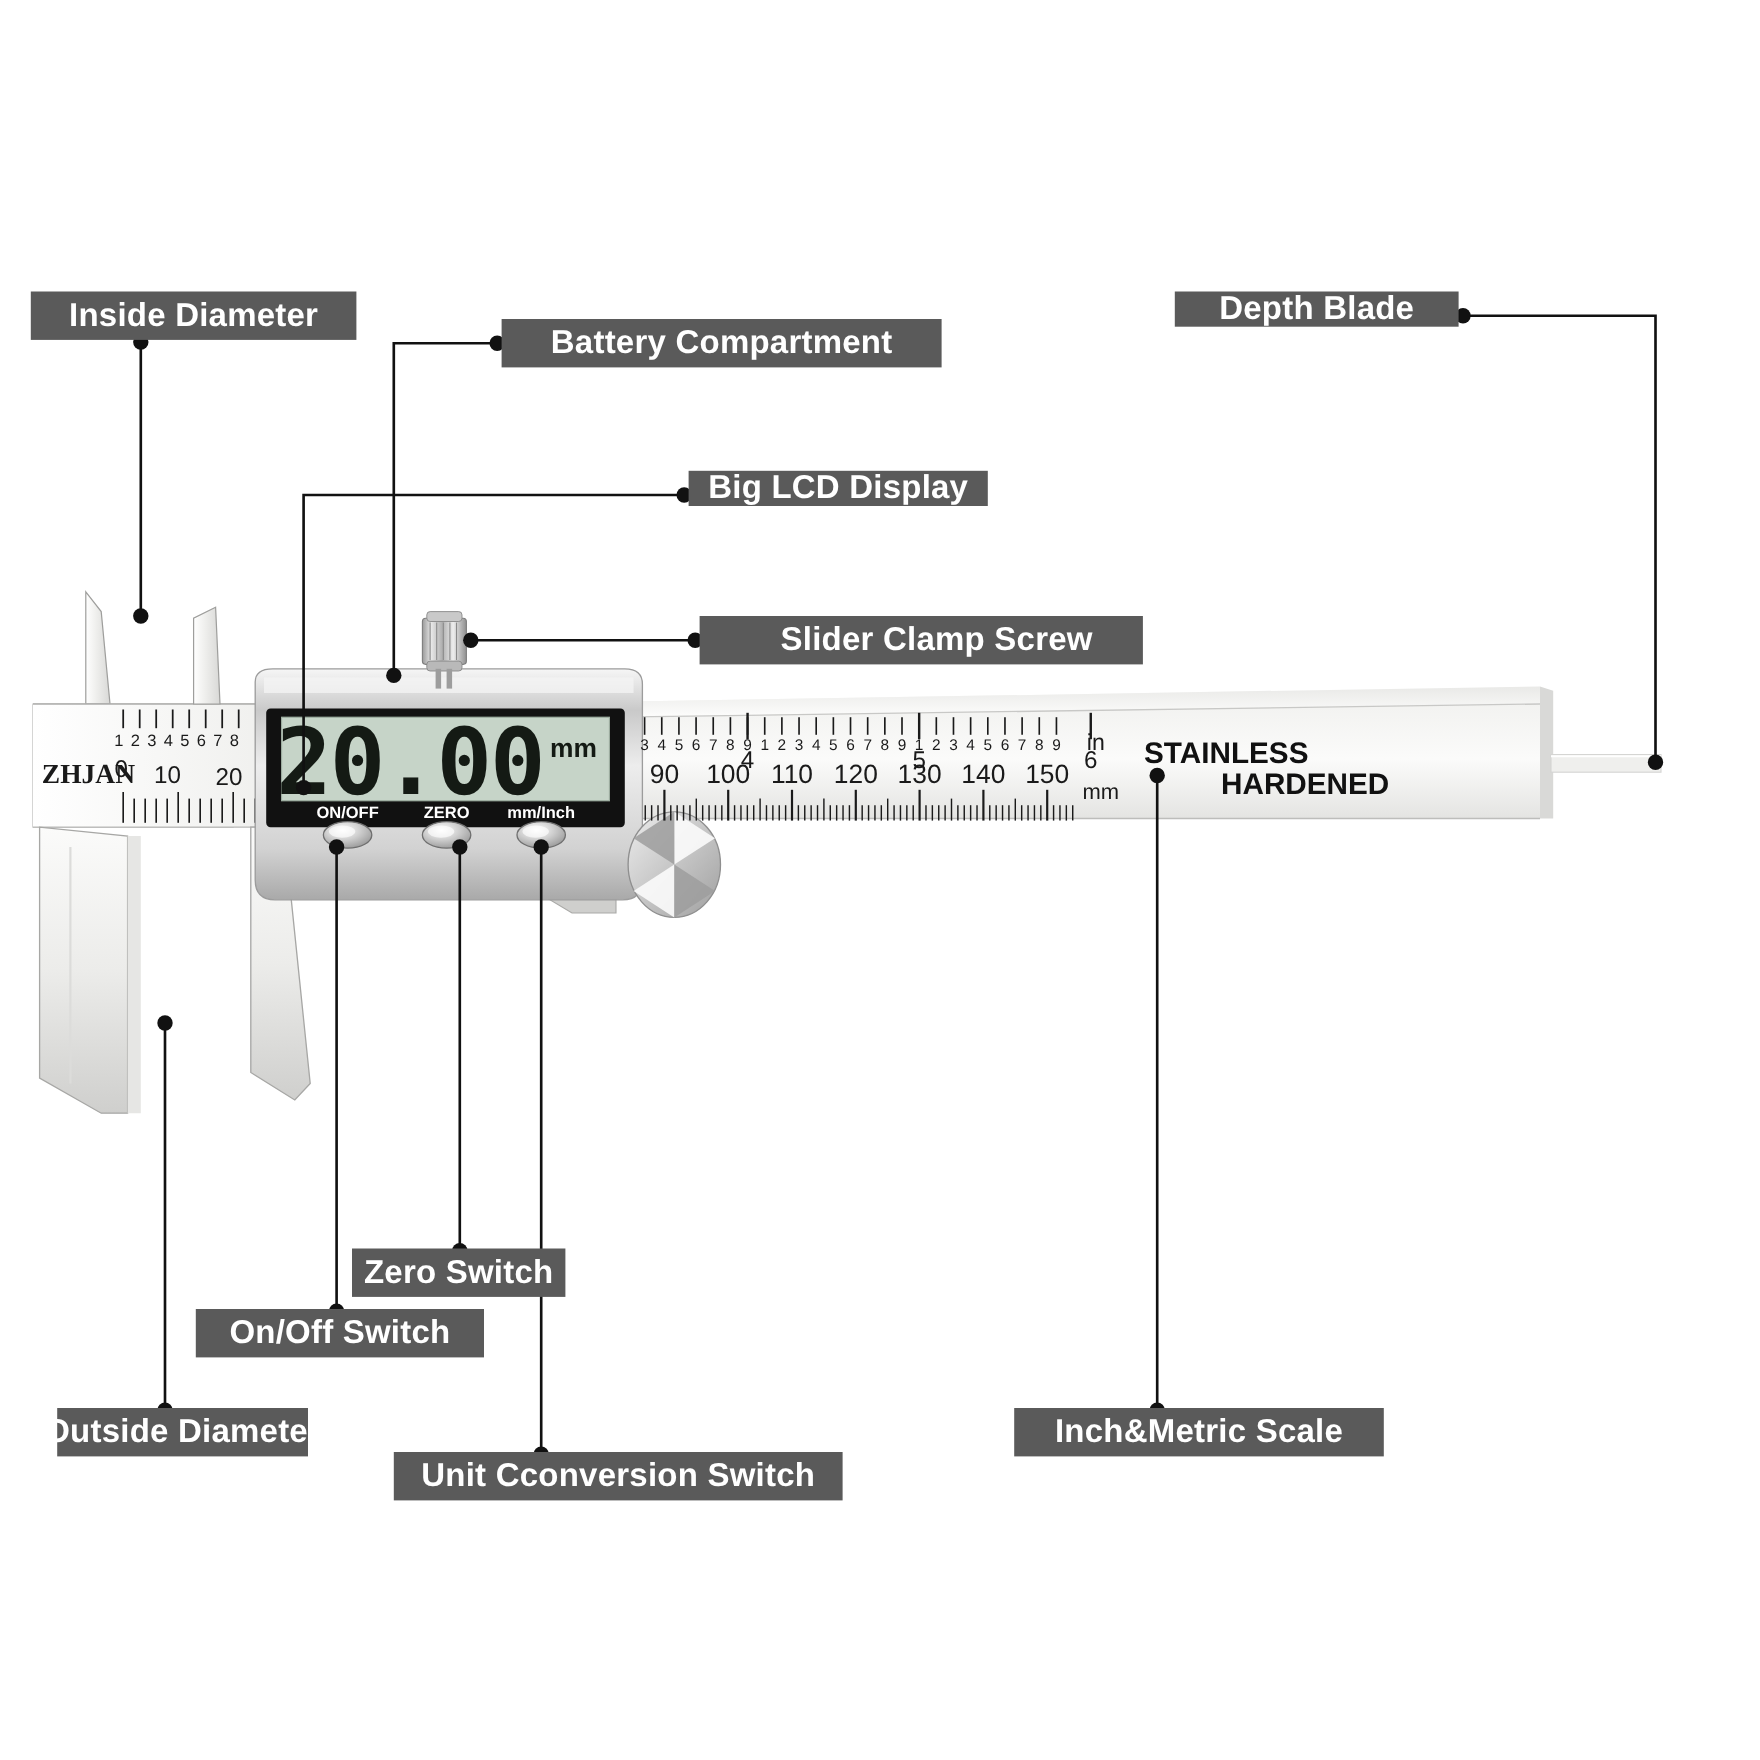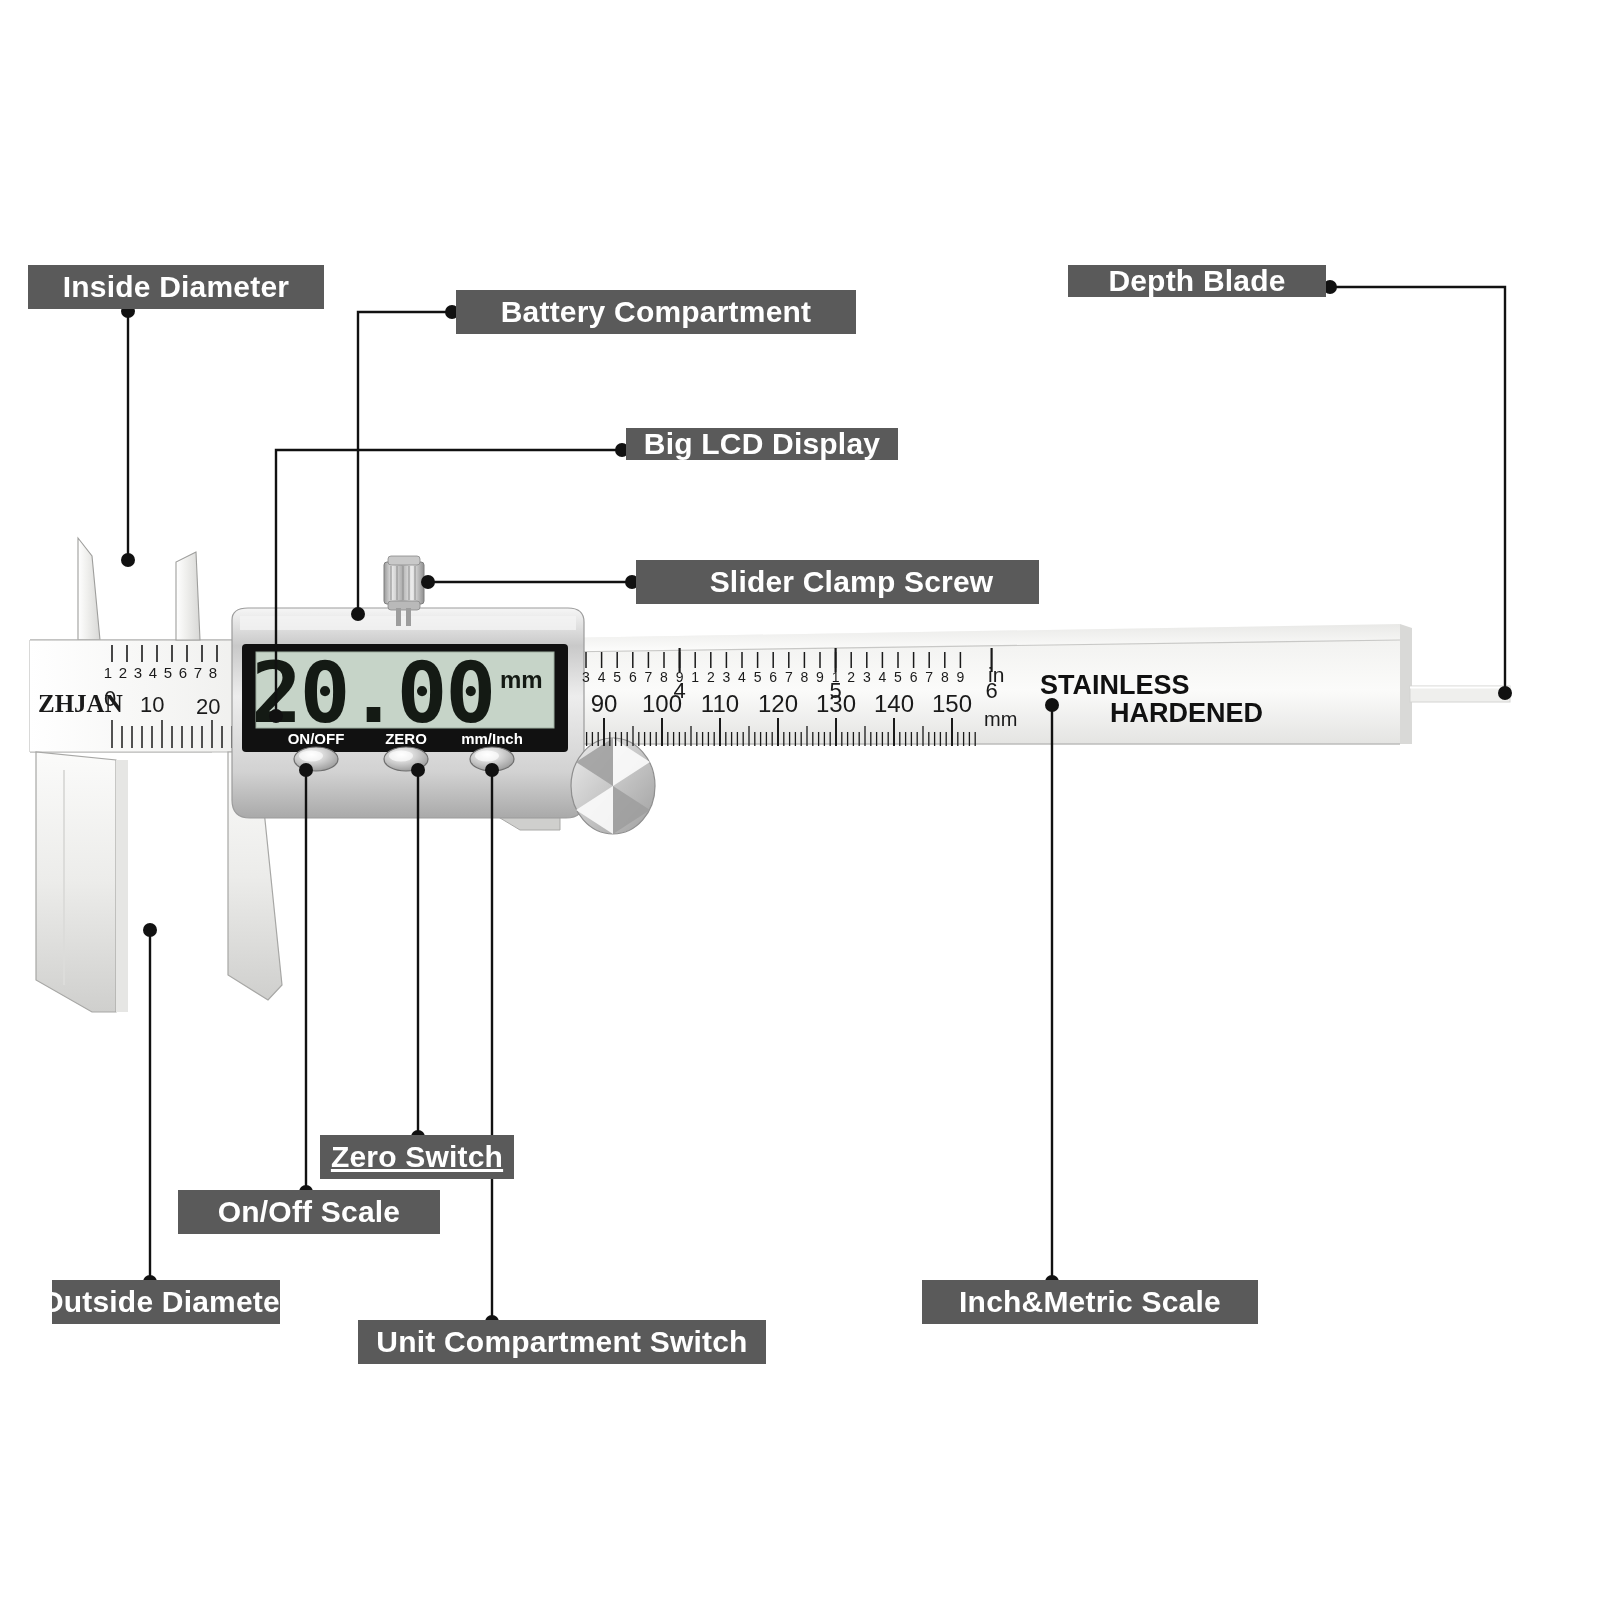--- a/index.html
+++ b/index.html
@@ -410,20 +410,20 @@
         <circle cx="1052" cy="705" r="7"></circle>
     </g>
   </svg>
 
   <div id="labels">
       <div class="lbl" style="left: 28px; top: 265px; width: 296px; height: 44px; font-size: 30px;">Inside Diameter</div>
       <div class="lbl" style="left: 456px; top: 290px; width: 400px; height: 44px; font-size: 30px; text-align: center;">Battery Compartment</div>
       <div class="lbl" style="left: 1068px; top: 265px; width: 258px; height: 32px; font-size: 30px;">Depth Blade</div>
       <div class="lbl" style="left: 626px; top: 428px; width: 272px; height: 32px; font-size: 30px;">Big LCD Display</div>
       <div class="lbl" style="left: 636px; top: 560px; width: 375px; height: 44px; font-size: 30px; padding-left: 28px;">Slider Clamp Screw</div>
-      <div class="lbl" style="left: 320px; top: 1135px; width: 194px; height: 44px; font-size: 30px; text-decoration: underline;">Zero Switch</div>
-      <div class="lbl" style="left: 178px; top: 1190px; width: 262px; height: 44px; font-size: 30px;">On/Off Scale</div>
+      <div class="lbl" style="left: 320px; top: 1135px; width: 194px; height: 44px; font-size: 30px;">Zero Switch</div>
+      <div class="lbl" style="left: 178px; top: 1190px; width: 262px; height: 44px; font-size: 30px;">On/Off Switch</div>
       <div class="lbl" style="left: 52px; top: 1280px; width: 228px; height: 44px; font-size: 30px;">Outside Diameter</div>
-      <div class="lbl" style="left: 358px; top: 1320px; width: 408px; height: 44px; font-size: 30px;">Unit Compartment Switch</div>
+      <div class="lbl" style="left: 358px; top: 1320px; width: 408px; height: 44px; font-size: 30px;">Unit Cconversion Switch</div>
       <div class="lbl" style="left: 922px; top: 1280px; width: 336px; height: 44px; font-size: 30px; text-align: center;">Inch&amp;Metric Scale</div>
     </div>
 
 </div>
 
 </body></html>

